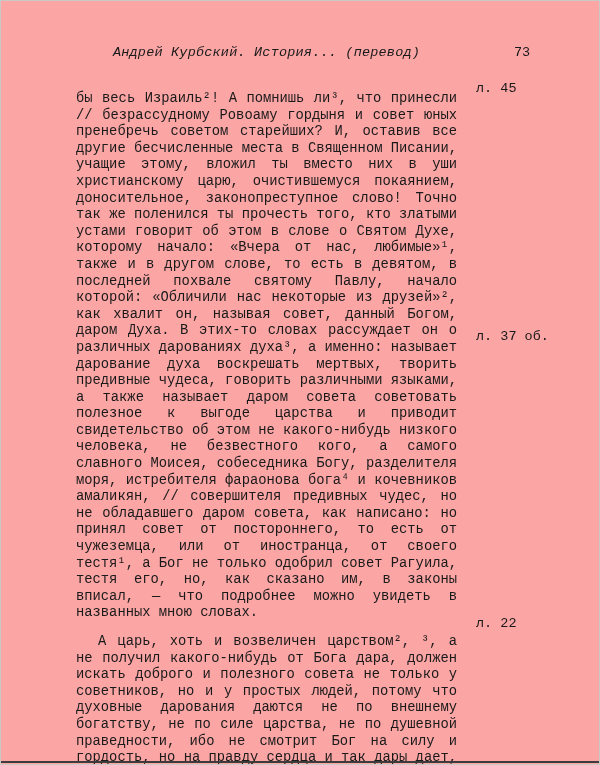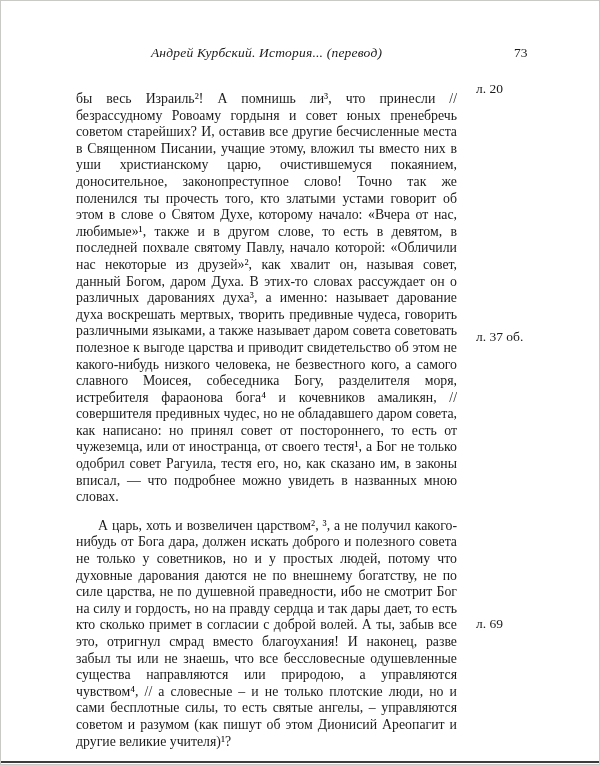--- a/index.html
+++ b/index.html
@@ -5,25 +5,25 @@
   html, body {
     margin: 0;
     padding: 0;
     background: #d6d6d6;
   }
   .page {
     position: relative;
     width: 600px;
     height: 765px;
     margin: 0 auto;
-    background: #ffffff;
+    background: #fca5a5;
     border: 1px solid #c9c9c6;
     box-sizing: border-box;
     overflow: hidden;
-    font-family: Liberation Serif, serif;
+    font-family: Liberation Mono, monospace;
     color: #1a1a1a;
   }
   .running-header {
     position: absolute;
     top: 44px;
     left: 63px;
     width: 405px;
     text-align: center;
     font-style: italic;
     font-size: 13.5px;
@@ -80,21 +80,21 @@
 
   <div class="running-header">Андрей Курбский. История... (перевод)</div>
 
   <div class="page-number">73</div>
 
   <div class="body-text">
     <p class="para">бы весь Израиль²! А помнишь ли³, что принесли // безрассудному Ровоаму гордыня и совет юных пренебречь советом старейших? И, оставив все другие бесчисленные места в Священном Писании, учащие этому, вложил ты вместо них в уши христианскому царю, очистившемуся покаянием, доносительное, законопреступное слово! Точно так же поленился ты прочесть того, кто златыми устами говорит об этом в слове о Святом Духе, которому начало: «Вчера от нас, любимые»¹, также и в другом слове, то есть в девятом, в последней похвале святому Павлу, начало которой: «Обличили нас некоторые из друзей»², как хвалит он, называя совет, данный Богом, даром Духа. В этих-то словах рассуждает он о различных дарованиях духа³, а именно: называет дарование духа воскрешать мертвых, творить предивные чудеса, говорить различными языками, а также называет даром совета советовать полезное к выгоде царства и приводит свидетельство об этом не какого-нибудь низкого человека, не безвестного кого, а самого славного Моисея, собеседника Богу, разделителя моря, истребителя фараонова бога⁴ и кочевников амаликян, // совершителя предивных чудес, но не обладавшего даром совета, как написано: но принял совет от постороннего, то есть от чужеземца, или от иностранца, от своего тестя¹, а Бог не только одобрил совет Рагуила, тестя его, но, как сказано им, в законы вписал, — что подробнее можно увидеть в названных мною словах.</p>
     <p class="para indent">А царь, хоть и возвеличен царством², ³, а не получил какого-нибудь от Бога дара, должен искать доброго и полезного совета не только у советников, но и у простых людей, потому что духовные дарования даются не по внешнему богатству, не по силе царства, не по душевной праведности, ибо не смотрит Бог на силу и гордость, но на правду сердца и так дары дает, то есть кто сколько примет в согласии с доброй волей. А ты, забыв все это, отригнул смрад вместо благоухания! И наконец, разве забыл ты или не знаешь, что все бессловесные одушевленные существа направляются или природою, а управляются чувством⁴, // а словесные – и не только плотские люди, но и сами бесплотные силы, то есть святые ангелы, – управляются советом и разумом (как пишут об этом Дионисий Ареопагит и другие великие учителя)¹?</p>
   </div>
 
-  <div class="margin-note note-1">л. 20</div>
+  <div class="margin-note note-1">л. 45</div>
 
   <div class="margin-note note-2">л. 37 об.</div>
 
-  <div class="margin-note note-3">л. 69</div>
+  <div class="margin-note note-3">л. 22</div>
 
   <div class="scan-edge-bottom"></div>
 
 </div>
 
 </body></html>

